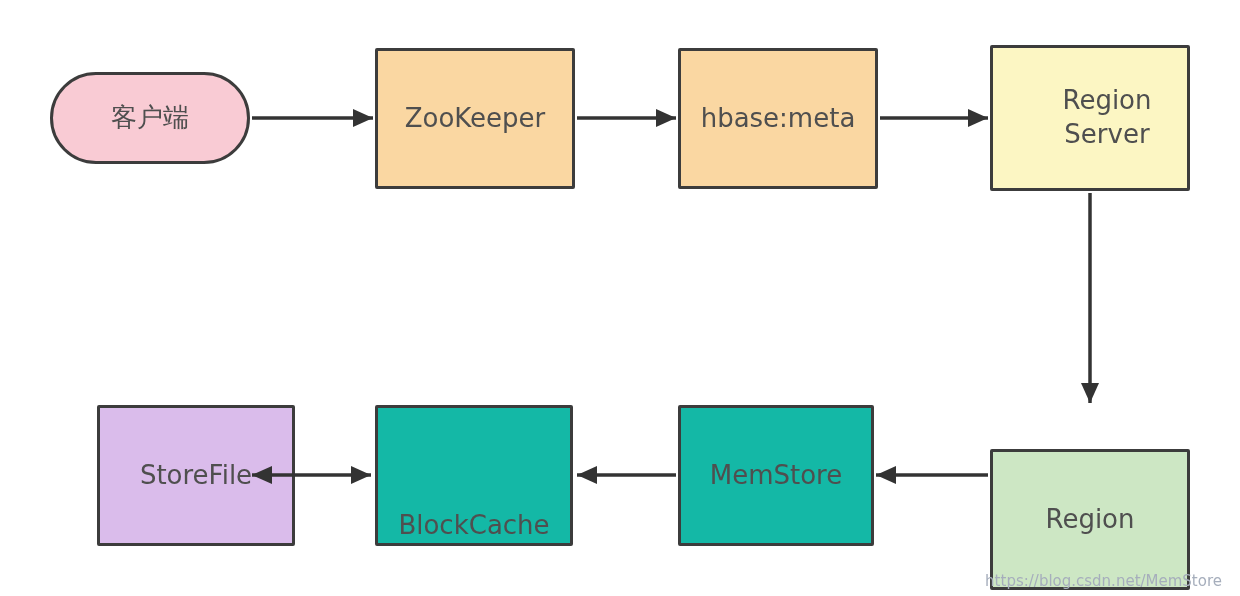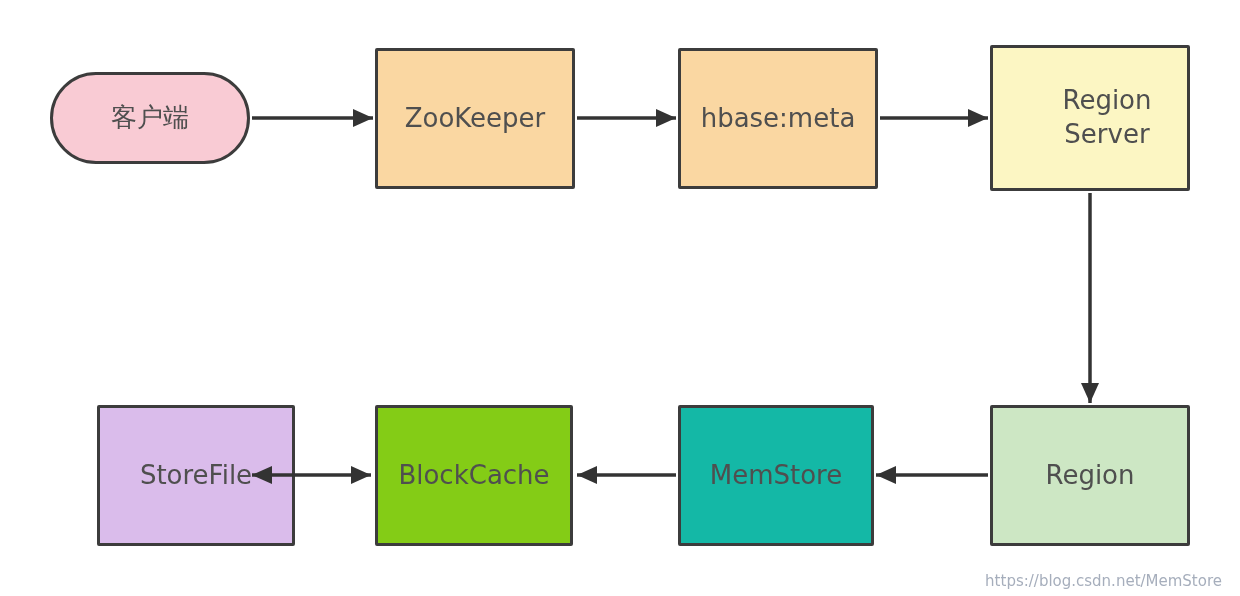--- a/index.html
+++ b/index.html
@@ -68,29 +68,29 @@
   </div>
 
   <div class="node" id="node-hbase-meta" style="background-color: rgb(250, 215, 162);">
     <span class="label">hbase:meta</span>
   </div>
 
   <div class="node" id="node-region-server" style="background-color: rgb(252, 246, 195);">
     <span class="label wrap">Region Server</span>
   </div>
 
-  <div class="node" id="node-region" style="background-color: rgb(205, 231, 196);">
+  <div class="node" id="node-region" style="background-color: rgb(205, 231, 196); margin-top: 44px;">
     <span class="label">Region</span>
   </div>
 
   <div class="node" id="node-memstore" style="background-color: #14b8a6;">
     <span class="label">MemStore</span>
   </div>
 
-  <div class="node" id="node-blockcache" style="background-color: #84cc16;">
+  <div class="node" id="node-blockcache" style="background-color: #14b8a6; align-items: flex-end;">
     <span class="label">BlockCache</span>
   </div>
 
   <div class="node" id="node-storefile" style="background-color: rgb(218, 188, 235); margin-left: 47px;">
     <span class="label">StoreFile</span>
   </div>
 
   <svg class="arrows" width="1240" height="596" viewBox="0 0 1240 596">
     <defs>
       <marker id="arrow" markerUnits="userSpaceOnUse" markerWidth="22" markerHeight="20" refX="20" refY="9" orient="auto-start-reverse">

